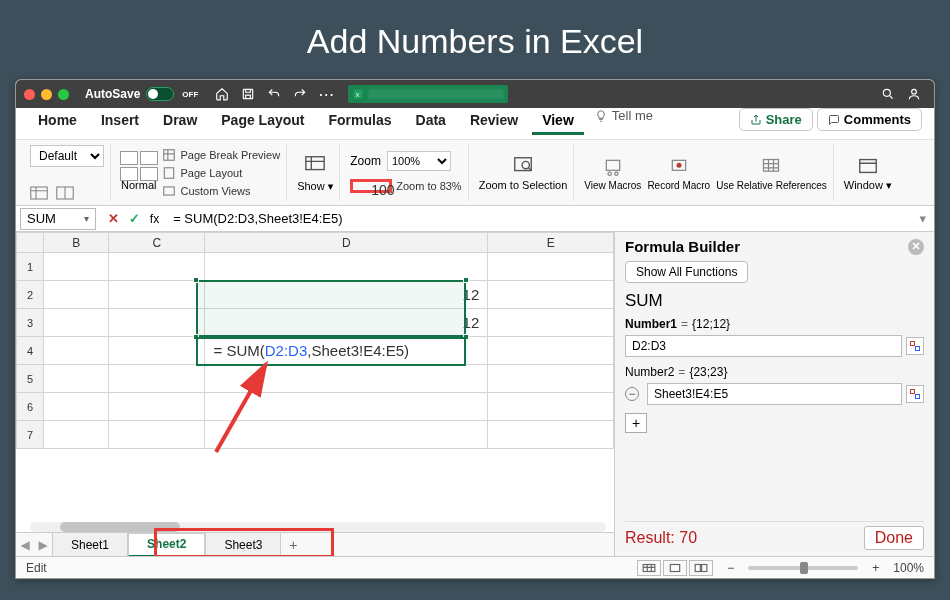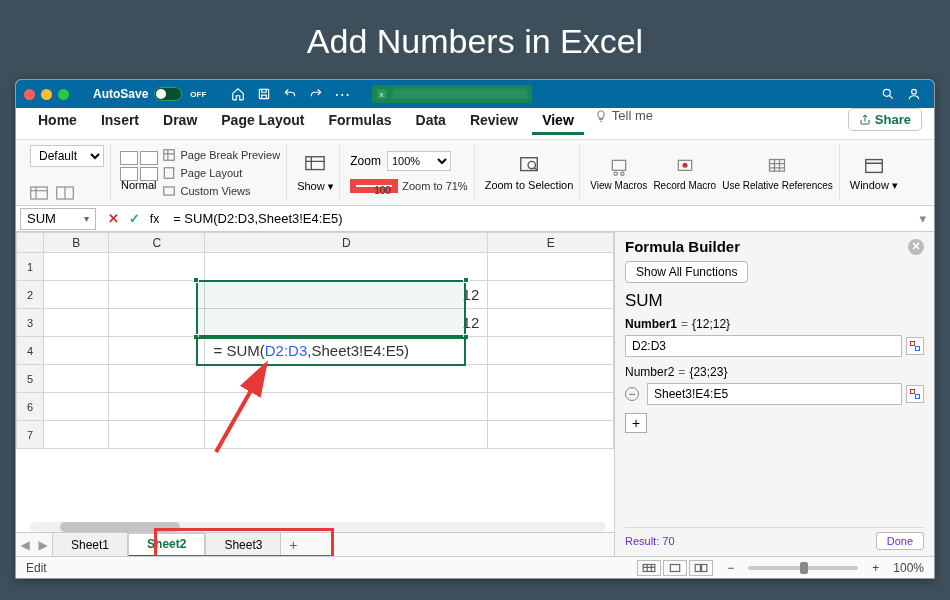--- a/index.html
+++ b/index.html
@@ -1,21 +1,21 @@
 <!DOCTYPE html>
 <html><head>
 <meta charset="utf-8">
 <style>
 *{box-sizing:border-box;margin:0;padding:0;font-family:-apple-system,"Segoe UI",Helvetica,Arial,sans-serif}
 body{background:#3d4f5a;width:950px;height:600px;overflow:hidden}
 .page-title{color:#fff;text-align:center;font-size:34px;font-weight:400;padding:22px 0 18px}
 .window{width:920px;height:500px;margin:0 auto;background:#fff;border:1px solid #999;border-radius:6px 6px 0 0;overflow:hidden;box-shadow:0 2px 8px rgba(0,0,0,.3);display:flex;flex-direction:column}
 
 
-.titlebar{background:#0369a1;height:28px;display:flex;align-items:center;padding:0 8px;gap:16px}
+.titlebar{background:#404040;height:28px;display:flex;align-items:center;padding:0 8px;gap:8px}
 .traffic{display:flex;gap:6px}
 .dot{width:11px;height:11px;border-radius:50%}
 .dot-r{background:#ff5f57}.dot-y{background:#febc2e}.dot-g{background:#28c840}
 .autosave{display:flex;align-items:center;color:#fff;font-size:12px;font-weight:600;gap:6px;margin-left:8px}
 .toggle{width:28px;height:14px;background:#0a5030;border:1px solid #2aa060;border-radius:7px;position:relative}
 .toggle:before{content:"";position:absolute;width:10px;height:10px;background:#fff;border-radius:50%;top:1px;left:1px}
 .toggle-off{font-size:8px;color:#fff;margin-left:2px}
 .tb-icons{display:flex;gap:10px;margin-left:8px}
 .tb-icon{color:#fff;width:16px;height:16px;display:flex;align-items:center;justify-content:center}
 .docname{height:18px;width:160px;background:#1a8551;border-radius:2px;margin-left:6px;display:flex;align-items:center;gap:4px;padding:0 4px}
@@ -83,21 +83,21 @@
 .fn-name{font-size:17px;font-weight:400;margin:2px 0}
 .argrow{margin:4px 0}
 .arglabel{font-size:12px}
 .arglabel b{font-weight:700}
 .argeq{color:#666;margin:0 4px}
 .argbox{display:flex;align-items:center;gap:4px;margin-top:4px}
 .argbox input{flex:1;height:22px;border:1px solid #bbb;padding:0 6px;font-size:12px;background:#fff}
 .rangebtn{width:18px;height:18px;border:1px solid #bbb;background:#fff;display:flex;align-items:center;justify-content:center;cursor:pointer}
 .minus{width:14px;height:14px;border:1px solid #888;border-radius:50%;color:#555;display:flex;align-items:center;justify-content:center;font-size:12px;margin-right:4px}
 .plus{width:22px;height:20px;border:1px solid #aaa;background:#fff;display:flex;align-items:center;justify-content:center;font-size:14px;cursor:pointer;margin-top:4px}
-.fb-foot{margin-top:auto;display:flex;justify-content:space-between;align-items:center;font-size:11px;color:#6d28d9;border-top:1px solid #ddd;padding-top:4px}
+.fb-foot{margin-top:auto;display:flex;justify-content:space-between;align-items:center;font-size:16px;color:#b91c1c;border-top:1px solid #ddd;padding-top:4px}
 .done-btn{border:1px solid #bbb;background:#fff;padding:2px 10px;border-radius:3px;cursor:pointer}
 
 
 .sheettabs{height:24px;border-top:1px solid #ccc;display:flex;align-items:center;font-size:12px;background:#f8f8f8}
 .nav-tri{width:18px;text-align:center;color:#999;cursor:pointer}
 .stab{padding:0 18px;height:24px;display:flex;align-items:center;border-right:1px solid #ccc;border-left:1px solid #ccc;cursor:pointer;background:#f0f0f0}
 .stab.active{background:#fff;color:#127346;font-weight:700;border-top:1px solid #ccc;border-bottom:2px solid #127346}
 .addtab{width:24px;text-align:center;color:#666;cursor:pointer;font-size:14px}
 .redbox{position:absolute;border:3px solid #e53935;pointer-events:none}
 
@@ -190,20 +190,26 @@
         </svg>
       <span>Tell me</span>
     </div>
     <div class="rtab-spacer"></div>
     <div class="pill green">
       <svg width="12" height="12" viewBox="0 0 24 24" fill="none" stroke="#127346" stroke-width="2">
           <path d="M4 12v7a1 1 0 001 1h14a1 1 0 001-1v-7M16 6l-4-4-4 4M12 2v13"></path>
         </svg>
       <span>Share</span>
     </div>
+    <div class="pill">
+      <svg width="12" height="12" viewBox="0 0 24 24" fill="none" stroke="#555" stroke-width="2">
+          <path d="M21 15a2 2 0 01-2 2H7l-4 4V5a2 2 0 012-2h14a2 2 0 012 2z"></path>
+        </svg>
+      <span>Comments</span>
+    </div>
   </div>
 
   <div class="ribbon-body">
     <div class="ribgroup">
       <div style="display:flex;flex-direction:column;gap:19px">
         <select class="rib-sel"><option>Default</option></select>
         <div style="display:flex;gap:8px">
           <svg width="18" height="14" viewBox="0 0 24 18" fill="none" stroke="#888" stroke-width="1.5">
               <rect x="1" y="1" width="22" height="16"></rect>
               <path d="M1 6h22M8 1v16"></path>
@@ -266,22 +272,22 @@
         <div class="show-lbl"><span>Show</span> ▾</div>
       </div>
     </div>
     <div class="ribgroup">
       <div style="display:flex;flex-direction:column;gap:6px">
         <div class="zoomrow">
           <span>Zoom</span>
           <select class="zoom-sel"><option>100%</option></select>
         </div>
         <div class="linkrow">
-            <span class="mi" style="font-size:10px;border:6px solid #ef4444;padding:0 18px">100</span>
-            <span>Zoom to 71%</span>
+            <span class="mi" style="font-size:14px;border:3px solid #ef4444;padding:0 18px">100</span>
+            <span>Zoom to 83%</span>
           </div>
       </div>
     </div>
     <div class="ribgroup">
       <div class="stacked">
         <div class="ic">
             <svg viewBox="0 0 24 24" width="26" height="22" fill="none" stroke="#555" stroke-width="1.5">
               <rect x="3" y="3" width="18" height="14"></rect>
               <circle cx="15" cy="11" r="4"></circle>
               <path d="M18 14l3 3"></path>

